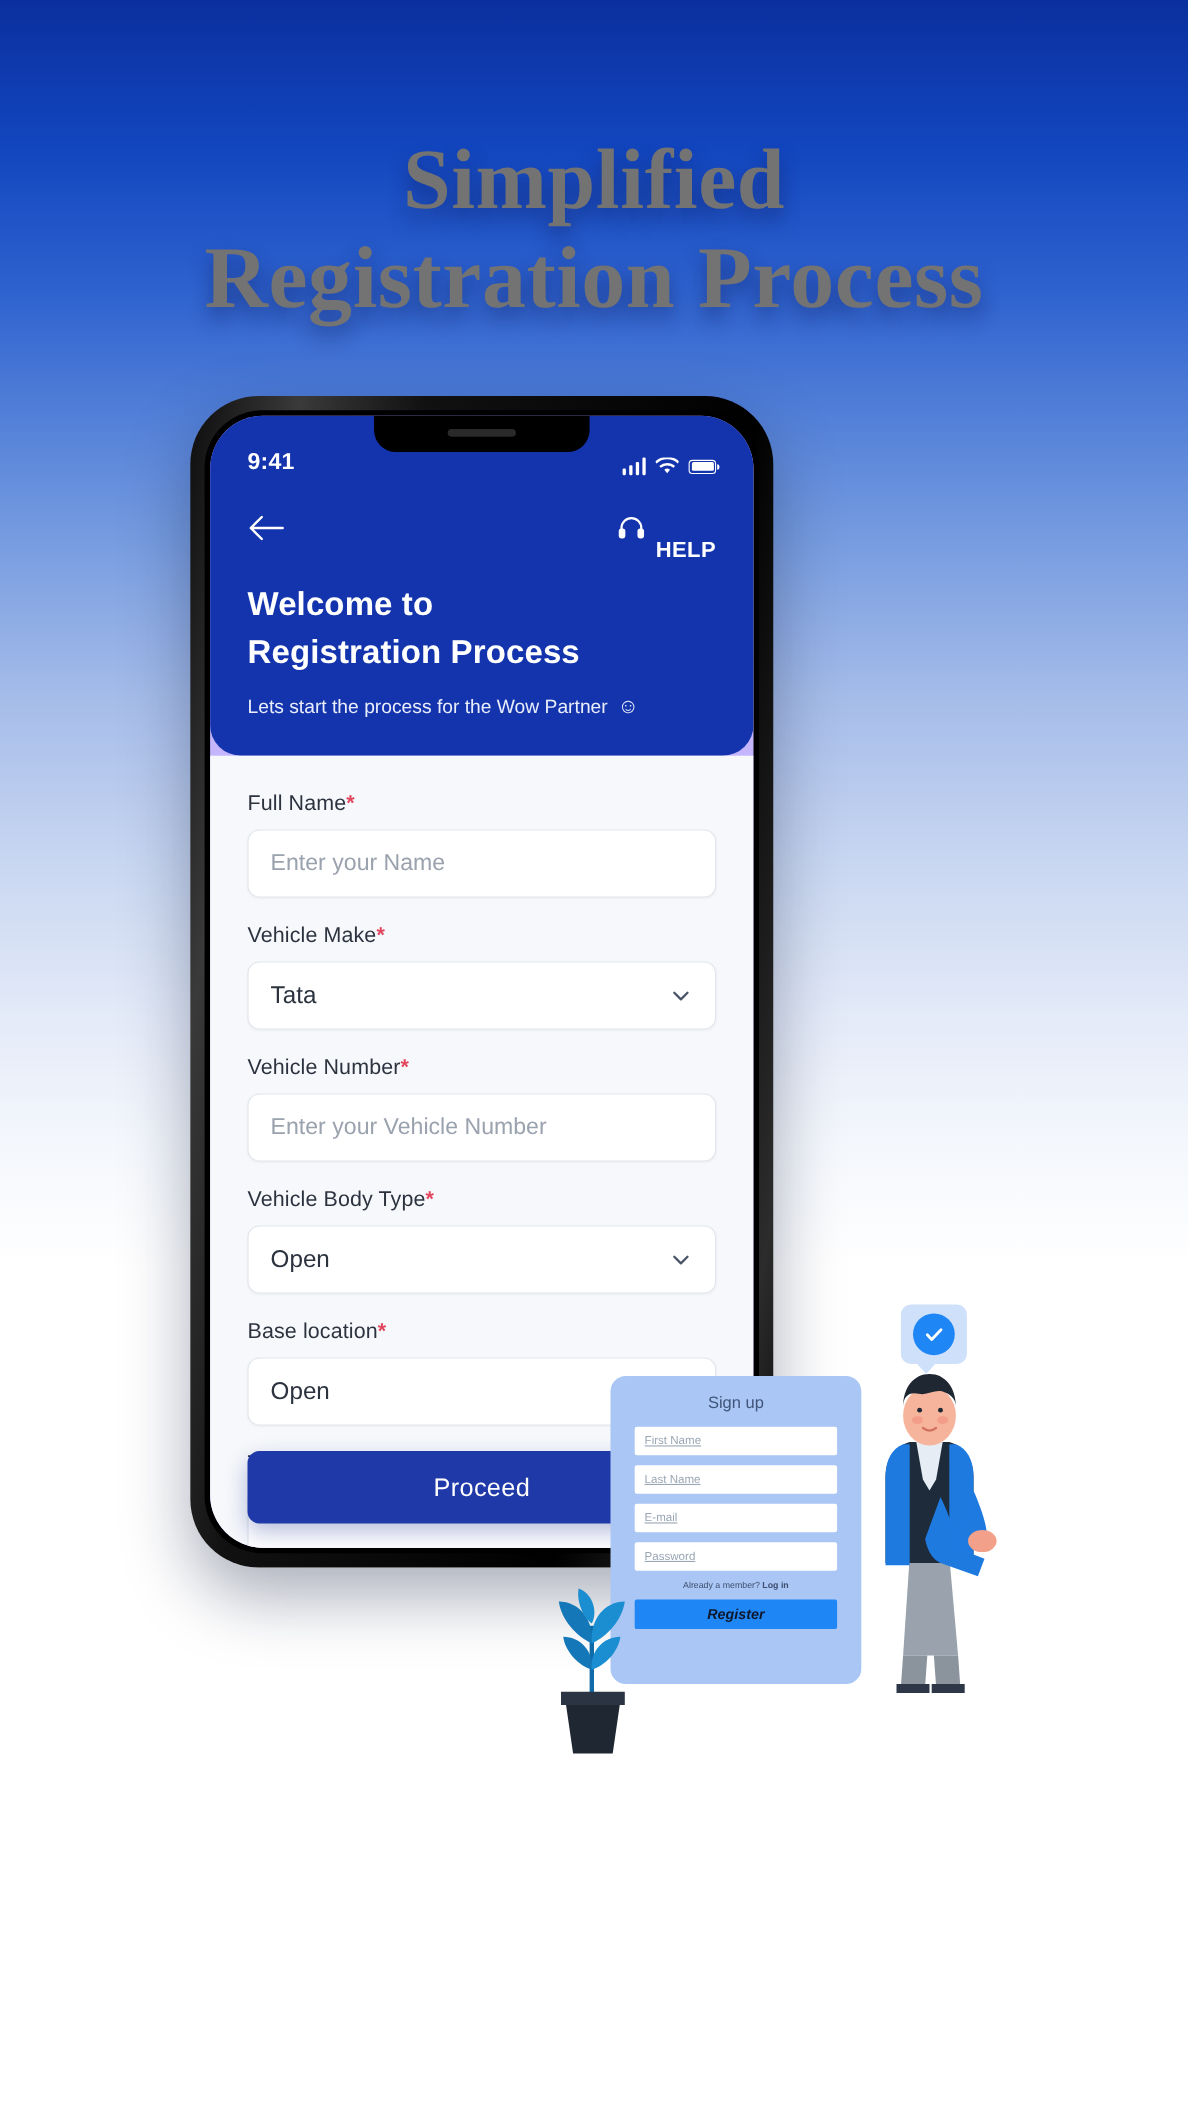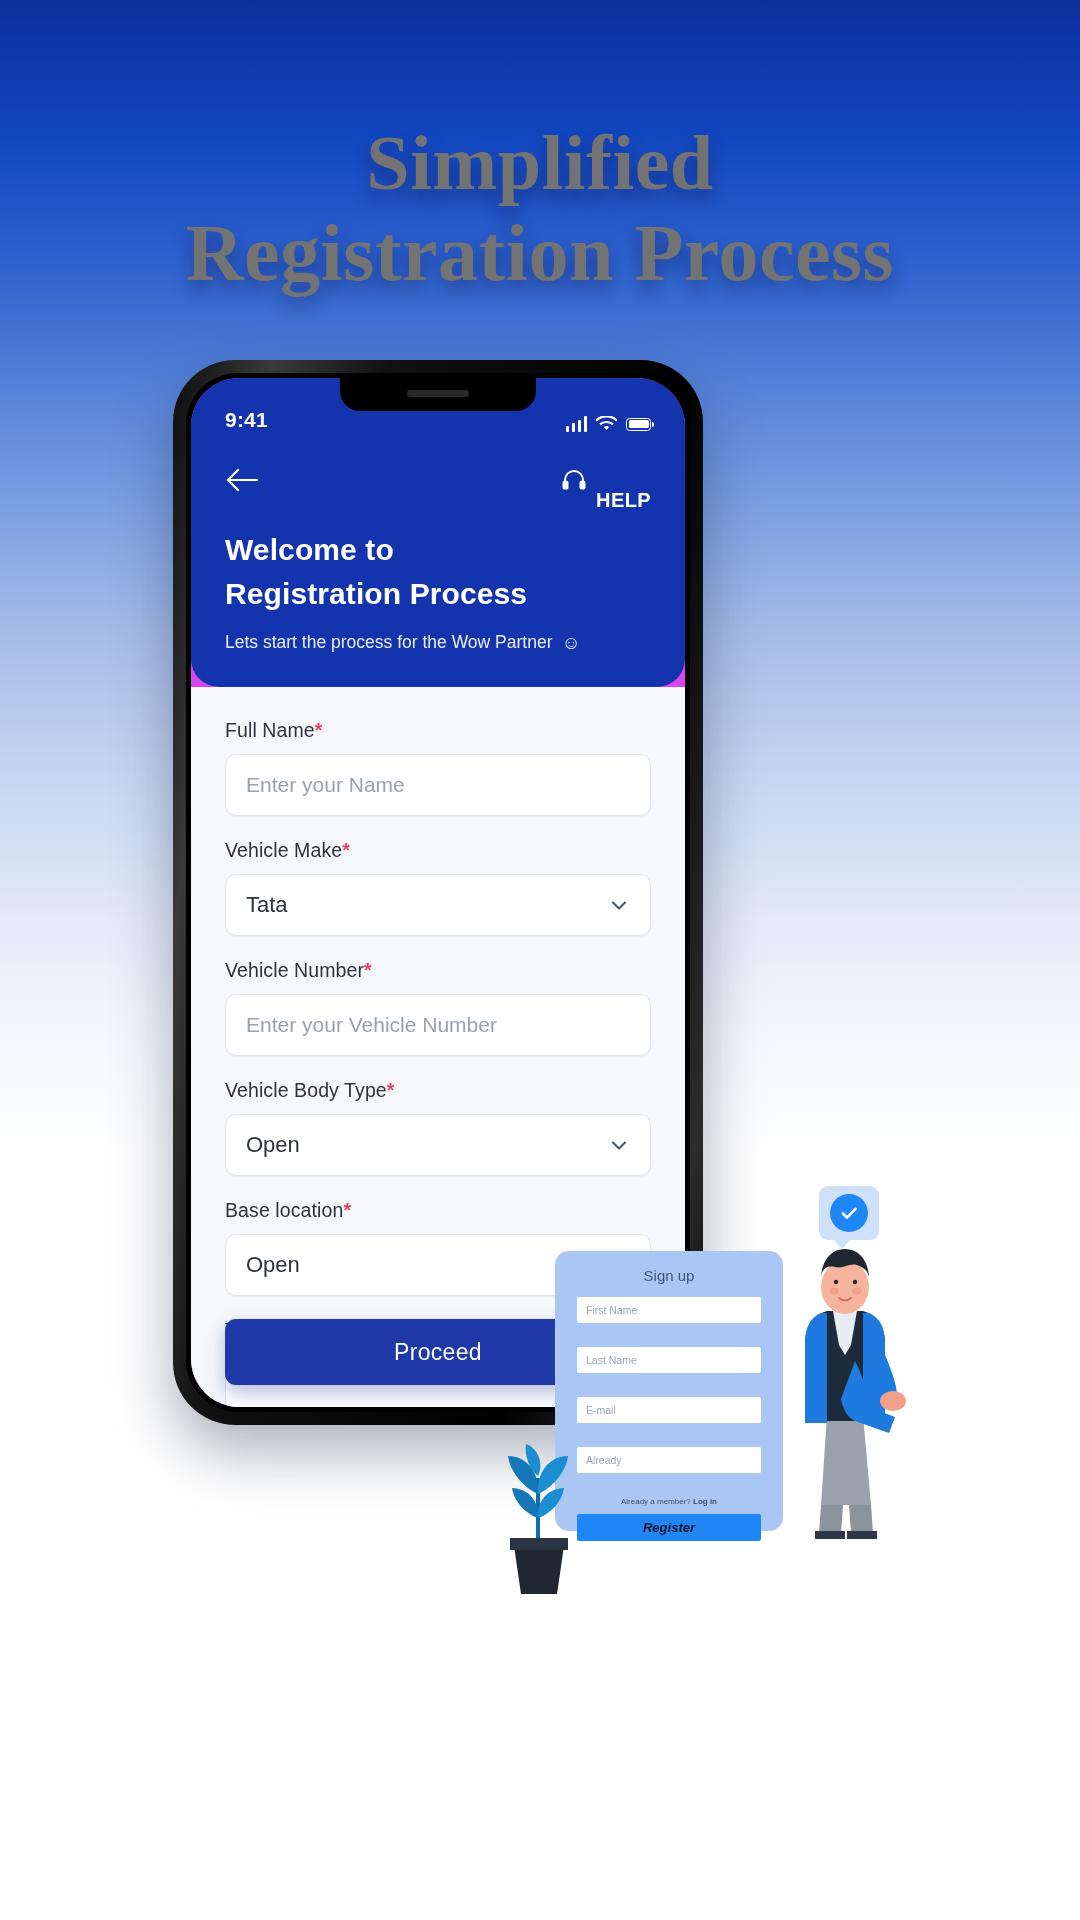--- a/index.html
+++ b/index.html
@@ -54,21 +54,21 @@
     width:100%; height:100%;
     border-radius:52px;
     background:#000;
     padding:5px;
   }
   .screen {
     position:relative;
     width:100%; height:100%;
     border-radius:48px;
     overflow:hidden;
-    background:#d946ef;
+    background:#c4b5fd;
   }
   .notch {
     position:absolute; top:0; left:50%; transform:translateX(-50%);
     width:196px; height:33px;
     background:#000;
     border-bottom-left-radius:20px; border-bottom-right-radius:20px;
     z-index:9;
   }
   .notch .speaker {
     position:absolute; left:50%; top:12px; transform:translateX(-50%);
@@ -170,22 +170,22 @@
     padding:16px 22px;
     z-index:20;
   }
   .signup-title {
     text-align:center; color:#41557a;
     font-size:15px; font-weight:400; margin-bottom:13px;
   }
   .su-input {
     height:26px; background:#fff; border-radius:2px;
     display:flex; align-items:center; padding:0 9px;
-    margin-bottom:24px;
-    font-size:10.5px; color:#9aa6b5;
+    margin-bottom:9px;
+    font-size:10.5px; color:#9aa6b5;text-decoration:underline;
   }
   .su-note {
     text-align:center; font-size:8px; color:#3f4f6d;
     margin:5px 0 8px 0;
   }
   .su-note b { font-weight:700; }
   .su-register {
     height:27px; background:#1f86f5; border-radius:2px;
     display:flex; align-items:center; justify-content:center;
     color:#0f172a; font-size:13px; font-weight:700;font-style:italic;
@@ -378,21 +378,21 @@
   <div class="su-input">
       <span>First Name</span>
     </div>
   <div class="su-input">
       <span>Last Name</span>
     </div>
   <div class="su-input">
       <span>E-mail</span>
     </div>
   <div class="su-input">
-      <span>Already</span>
+      <span>Password</span>
     </div>
   <div class="su-note">
     <span>Already a member?</span>
     <b>Log in</b>
   </div>
   <div class="su-register">Register</div>
 </div>
 
 <svg class="plant" viewBox="0 0 120 180">
   <path d="M58 120V58" stroke="#0f6aa8" stroke-width="4" fill="none"></path>

